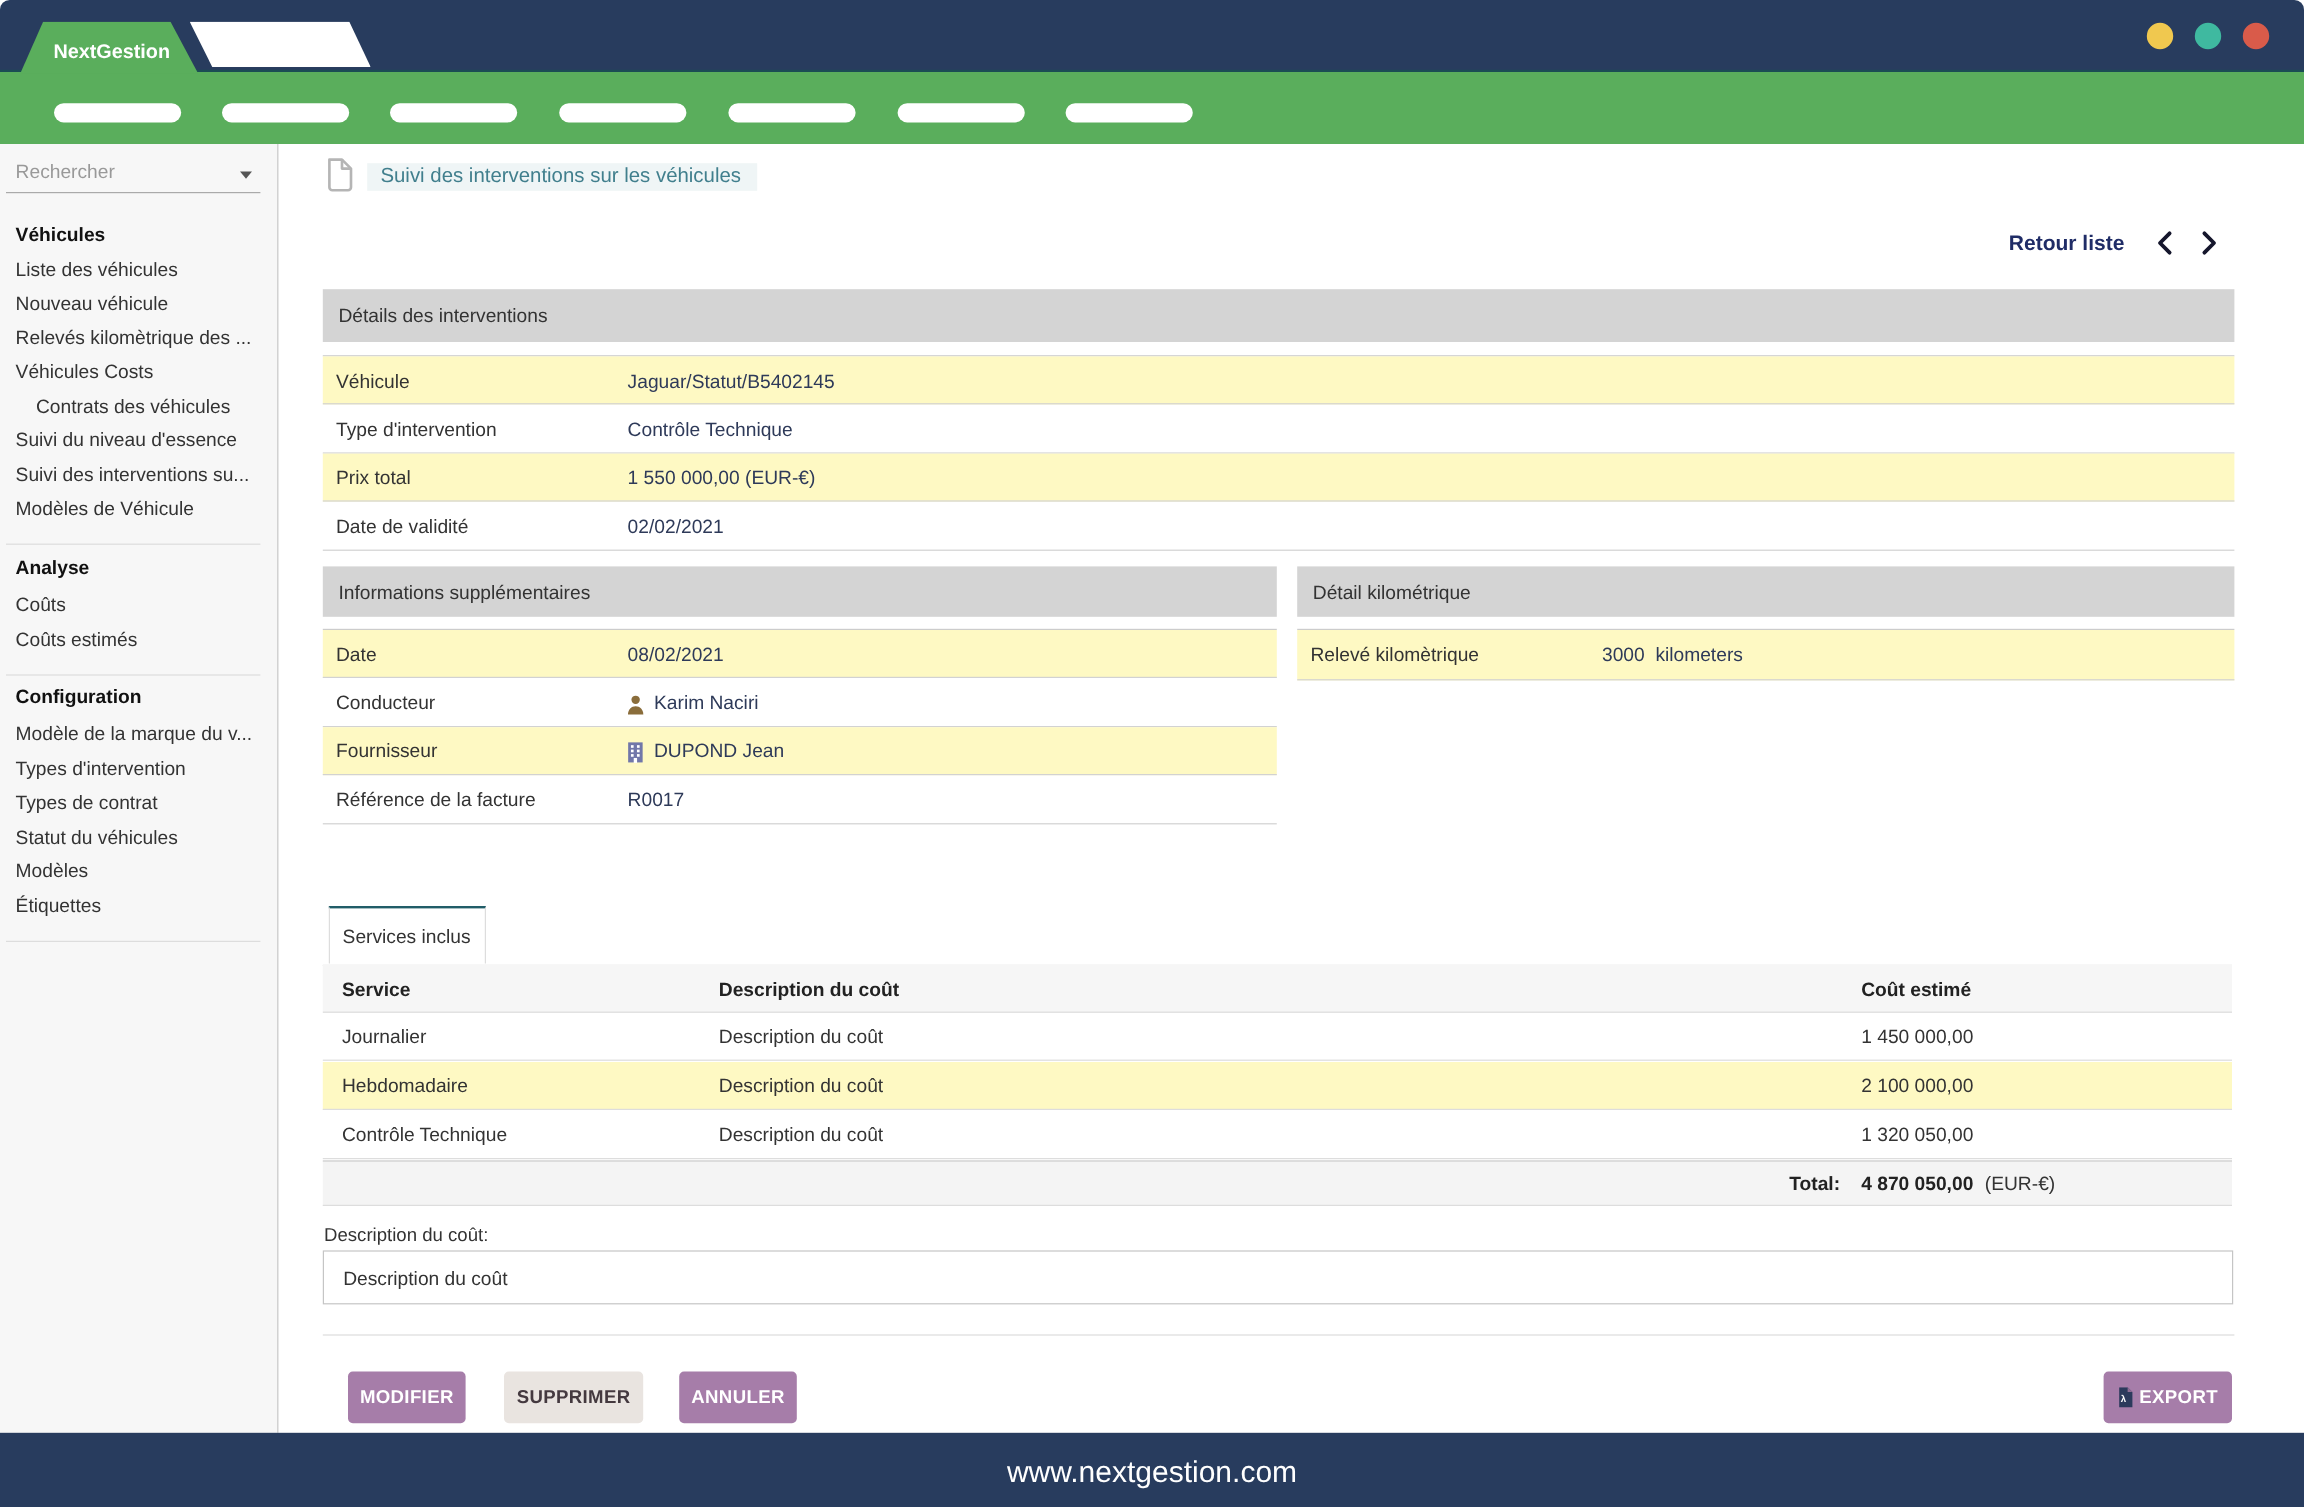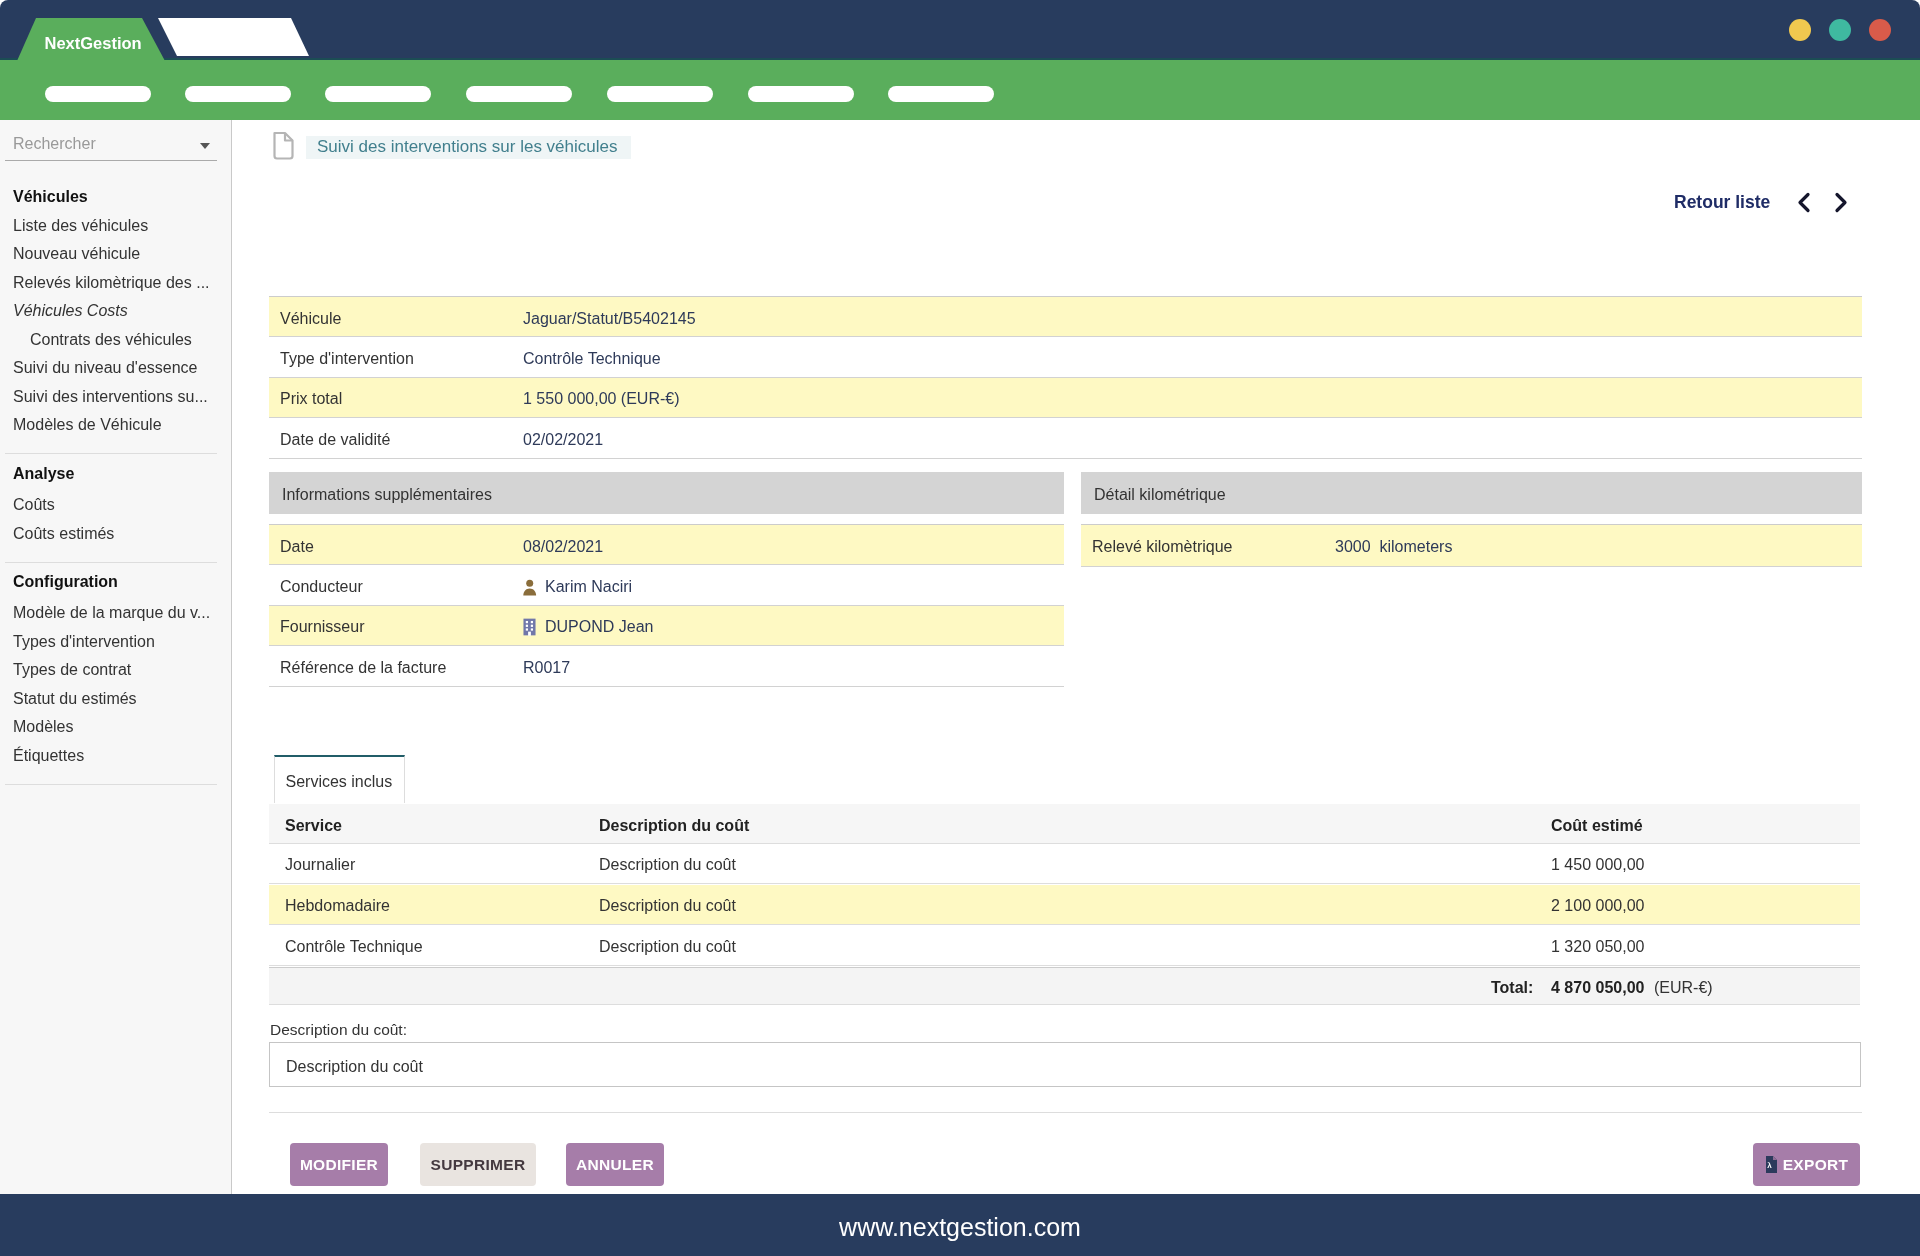--- a/index.html
+++ b/index.html
@@ -67,35 +67,35 @@
   <div class="pill abs" style="left:888px;"></div>
 
   <div id="sidebar" class="abs"></div>
   <div class="sline" id="searchtxt">Rechercher</div>
   <div class="abs" id="caret"></div>
   <div class="abs" id="searchline"></div>
   <div class="sline shead" style="left:13px; top:189px;">Véhicules</div>
   <div class="sline" style="left:13px; top:218px;">Liste des véhicules</div>
   <div class="sline" style="left:13px; top:246.4px;">Nouveau véhicule</div>
   <div class="sline" style="left:13px; top:274.9px;">Relevés kilomètrique des ...</div>
-  <div class="sline" style="left:13px; top:303.3px;font-style:italic;">Véhicules Costs</div>
+  <div class="sline" style="left:13px; top:303.3px;">Véhicules Costs</div>
   <div class="sline" style="left:30px; top:331.8px;">Contrats des véhicules</div>
   <div class="sline" style="left:13px; top:360.2px;">Suivi du niveau d'essence</div>
   <div class="sline" style="left:13px; top:388.7px;">Suivi des interventions su...</div>
   <div class="sline" style="left:13px; top:417.1px;">Modèles de Véhicule</div>
   <div class="ssep" style="top:453px;"></div>
   <div class="sline shead" style="left:13px; top:466.4px;">Analyse</div>
   <div class="sline" style="left:13px; top:497px;">Coûts</div>
   <div class="sline" style="left:13px; top:526px;">Coûts estimés</div>
   <div class="ssep" style="top:562px;"></div>
   <div class="sline shead" style="left:13px; top:574.4px;">Configuration</div>
   <div class="sline" style="left:13px; top:605.4px;">Modèle de la marque du v...</div>
   <div class="sline" style="left:13px; top:633.9px;">Types d'intervention</div>
   <div class="sline" style="left:13px; top:662.4px;">Types de contrat</div>
-  <div class="sline" style="left:13px; top:690.9px;">Statut du estimés</div>
+  <div class="sline" style="left:13px; top:690.9px;">Statut du véhicules</div>
   <div class="sline" style="left:13px; top:719.4px;">Modèles</div>
   <div class="sline" style="left:13px; top:748.4px;">Étiquettes</div>
   <div class="ssep" style="top:784px;"></div>
 
   <svg class="abs" style="left:271px; top:131px;" width="25" height="29" viewBox="0 0 25 29">
     <path d="M3.5 2 H14 L21.5 9.5 V25 a2.5 2.5 0 0 1 -2.5 2.5 H6 a2.5 2.5 0 0 1 -2.5 -2.5 Z" fill="none" stroke="#b5b5b5" stroke-width="2.2" stroke-linejoin="round"></path>
     <path d="M14 2 V9.5 H21.5" fill="none" stroke="#b5b5b5" stroke-width="2.2" stroke-linejoin="round"></path>
   </svg>
   <div class="abs" style="left:306px; top:136px; width:325px; height:23px; background:#eff5f6;"></div>
   <div class="abs" id="title">Suivi des interventions sur les véhicules</div>
@@ -106,20 +106,23 @@
   </svg>
   <svg class="abs" style="left:1833px; top:192px;" width="16" height="21" viewBox="0 0 16 21">
     <polyline points="4,2.5 12,10.5 4,18.5" fill="none" stroke="#15162c" stroke-width="3.2" stroke-linecap="round" stroke-linejoin="round"></polyline>
   </svg>
 
   <div class="abs" style="left:269px; top:296px; width:1593px; border-top:1px solid #ccc;"></div>
   <div class="abs" style="left:269px; top:524px; width:795px; border-top:1px solid #ccc;"></div>
   <div class="abs" style="left:1081px; top:524px; width:781px; border-top:1px solid #ccc;"></div>
   <div class="abs" style="left:269px; top:803.5px; width:1591px; border-top:1px solid #ddd;"></div>
 
+  <div class="abs gbar" style="left:269px; top:240.5px; width:1593px; height:44px;">
+      <span>Détails des interventions</span>
+    </div>
   <div class="row drow stripe" style="top:297px;">
       <span class="lbl">Véhicule</span>
       <span class="val">Jaguar/Statut/B5402145</span>
     </div>
   <div class="row drow" style="top:337.4px;">
       <span class="lbl">Type d'intervention</span>
       <span class="val">Contrôle Technique</span>
     </div>
   <div class="row drow stripe" style="top:377.8px;">
       <span class="lbl">Prix total</span>

